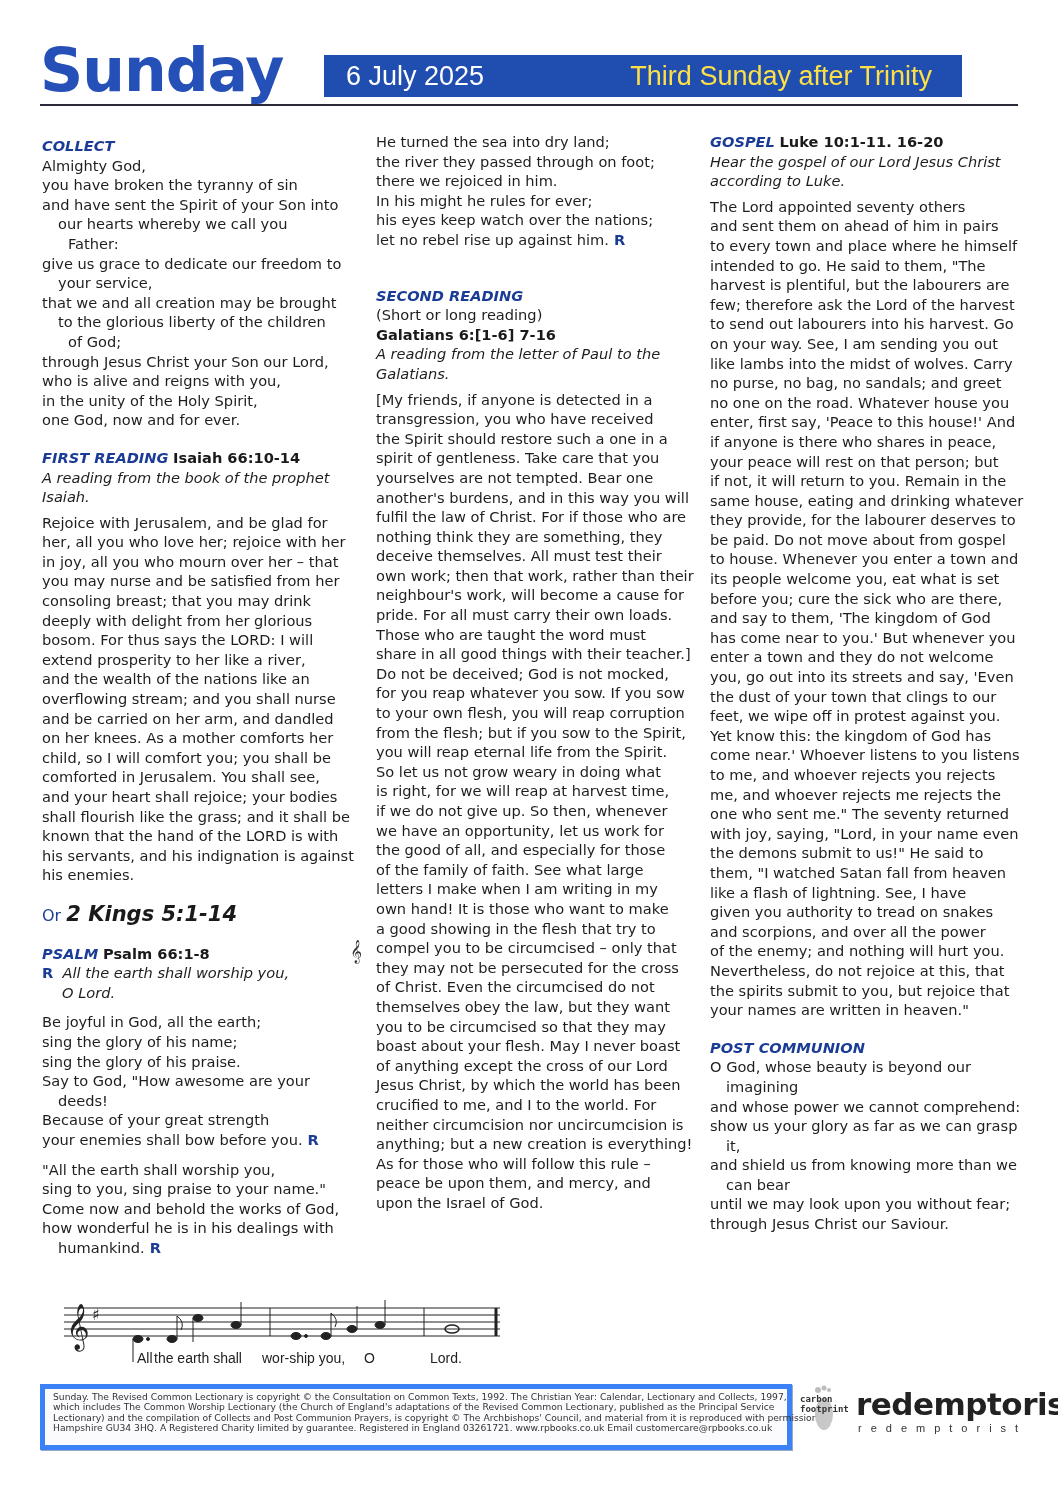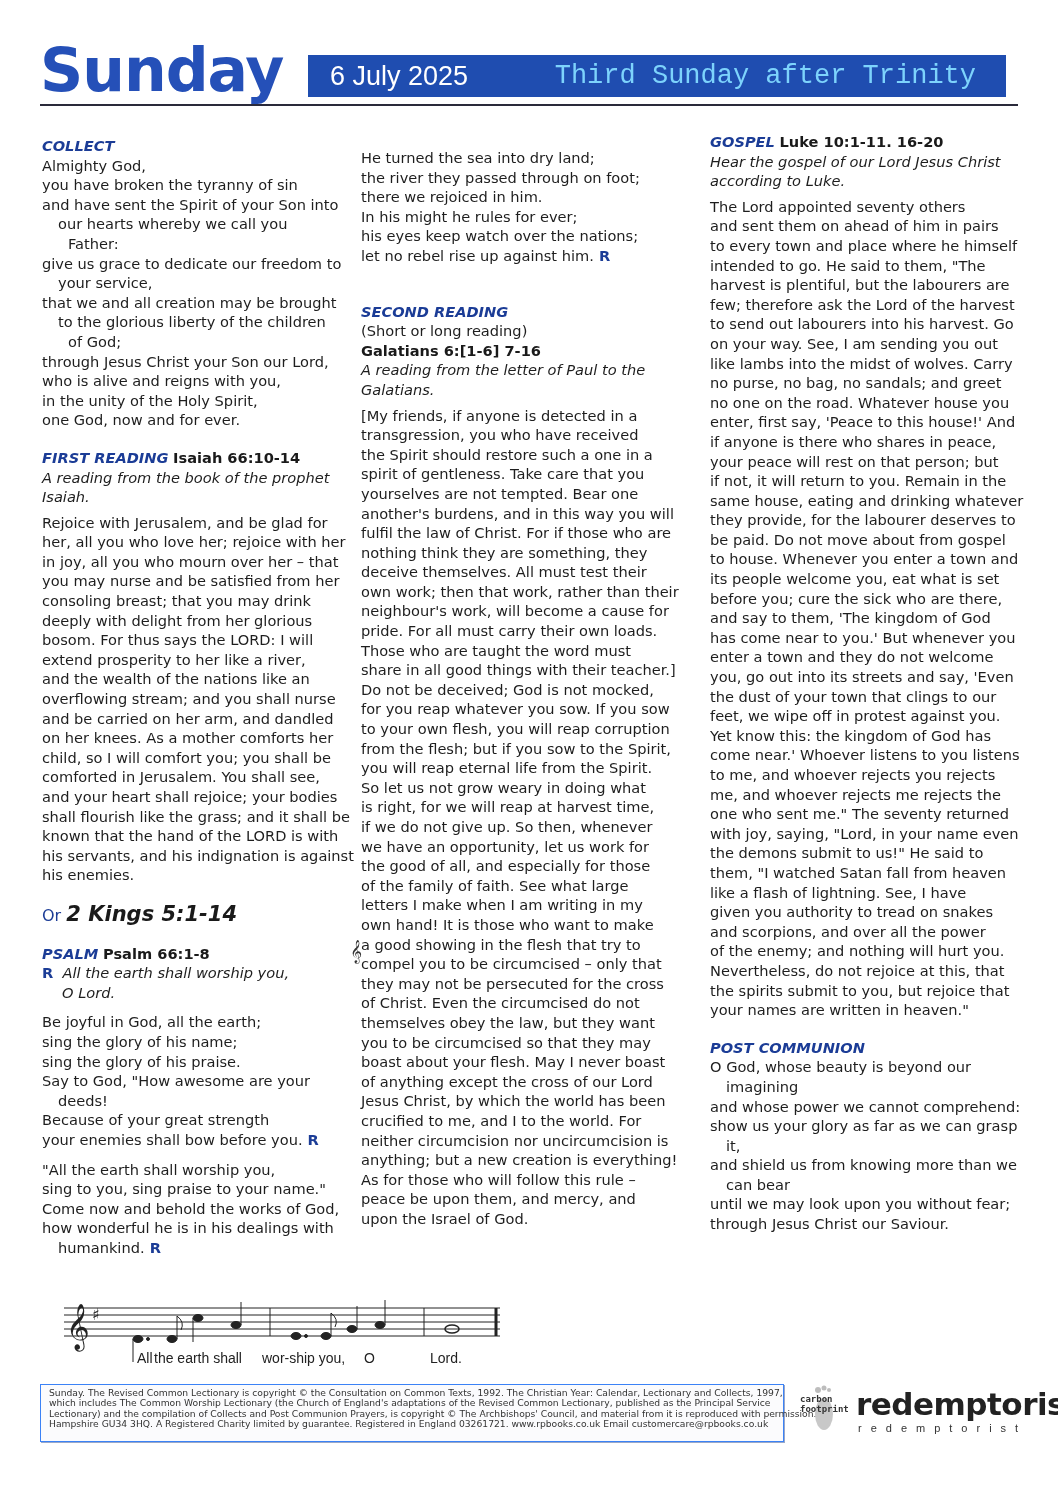--- a/index.html
+++ b/index.html
@@ -2,48 +2,48 @@
 <html><head>
 <meta charset="utf-8">
 <style>
   html, body { margin:0; padding:0; background:#ffffff; }
   body { width:1058px; height:1496px; position:relative; overflow:hidden;
          font-family:"DejaVu Sans", sans-serif; color:#1e1e1e; }
   .header { position:absolute; left:0; top:0; width:1058px; height:130px; }
   .title { position:absolute; left:40px; top:34px; font-family:"DejaVu Sans", sans-serif;
            font-weight:bold; font-size:60px; letter-spacing:-1px; color:#2550b8; line-height:72px; }
   .rule { position:absolute; left:40px; top:104px; width:978px; height:2px; background:#2a2a3a; }
-  .banner { position:absolute; left:308px; top:55px; width:698px; height:42px; background:#1f4db0; }
+  .banner { position:absolute; left:324px; top:55px; width:638px; height:42px; background:#1f4db0; }
   .banner-date { position:absolute; left:22px; top:6px; font-family:"Liberation Sans", sans-serif;
                  font-size:27px; color:#ffffff; }
-  .banner-name { position:absolute; right:30px; top:6px; font-family:Liberation Mono, monospace;
-                 font-size:27px; color:#7dd3fc; }
+  .banner-name { position:absolute; right:30px; top:6px; font-family:Liberation Sans, sans-serif;
+                 font-size:27px; color:#fde047; }
 
   .col { position:absolute; top:132px; width:320px; font-size:14.6px; line-height:19.6px; }
   .col1 { left:42px; }
-  .col2 { left:361px;margin-top:16px; }
+  .col2 { left:376px; }
   .col3 { left:710px; }
   .h { color:#1b3c96; font-weight:bold; font-size:14.6px;font-style:italic; }
   .ref { color:#1a1a1a; font-weight:bold; }
   .it { font-style:italic; }
   .line { white-space:nowrap; }
   .ind1 { padding-left:16px; }
   .ind2 { padding-left:26px; }
   .gap { height:10px; }
   .gap2 { height:18px; }
   .r { color:#1b3c96; font-weight:bold; }
   .or { font-size:16px; margin-top:2px; }
   .or .orword { color:#1b3c96; }
   .or .ref { font-size:21px;font-style:italic; }
   .psalm-head { position:relative; }
   .clef { position:absolute; right:0px; top:-2px; font-size:20px; color:#333; }
 
   .music { position:absolute; left:62px; top:1300px; width:440px; height:72px; }
   .footer-box { position:absolute; left:40px; top:1384px; width:742px; height:56px;
-                border:1px solid #3b82f6; box-shadow:1px 1px 0 #9aa8c8; background:#fbfbfd; }
+                border:5px solid #3b82f6; box-shadow:1px 1px 0 #9aa8c8; background:#fbfbfd; }
   .footer-text { position:absolute; left:8px; top:3px; right:6px; font-size:9.2px; line-height:10.4px; color:#333; }
   .logo { position:absolute; left:800px; top:1384px; width:240px; height:56px; }
   .carbon { position:absolute; left:0; top:10px; width:48px; font-family:"DejaVu Sans Mono", monospace;
             font-weight:bold; font-size:9px; line-height:10px; color:#333; text-align:left; }
   .foot-icon { position:absolute; left:10px; top:0; width:28px; height:48px; }
   .brand { position:absolute; left:56px; top:2px; font-family:"DejaVu Sans", sans-serif;
            font-weight:bold; font-size:31px; letter-spacing:-0.5px; color:#222; }
   .brand-sub { position:absolute; left:58px; top:38px; font-family:"Liberation Sans", sans-serif;
                font-size:11px; letter-spacing:9px; color:#333; }
 </style>

